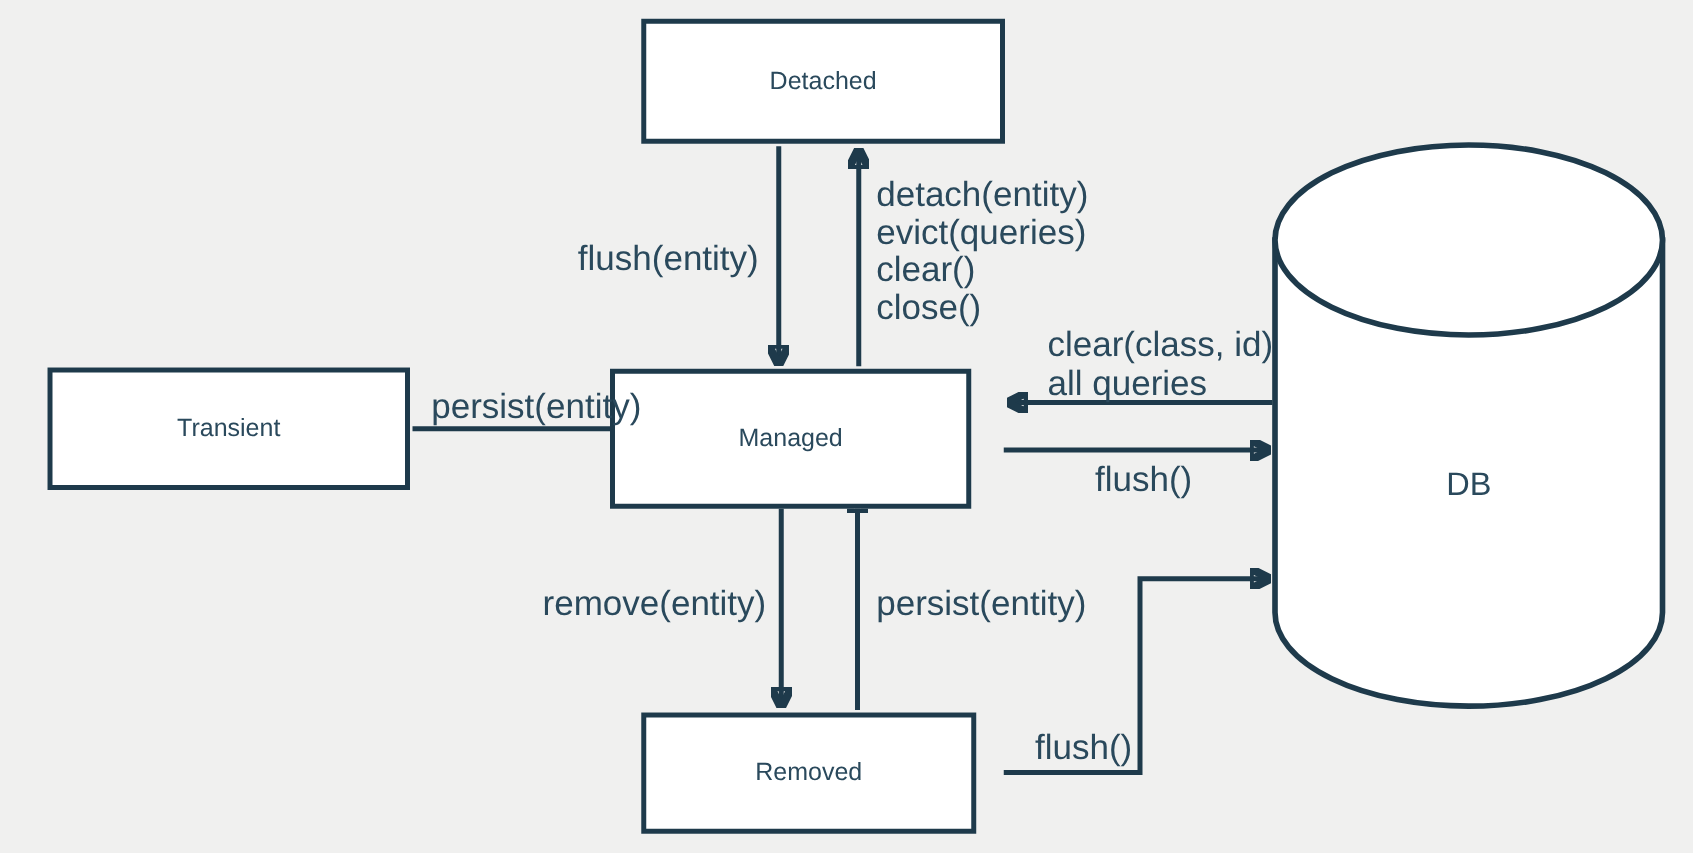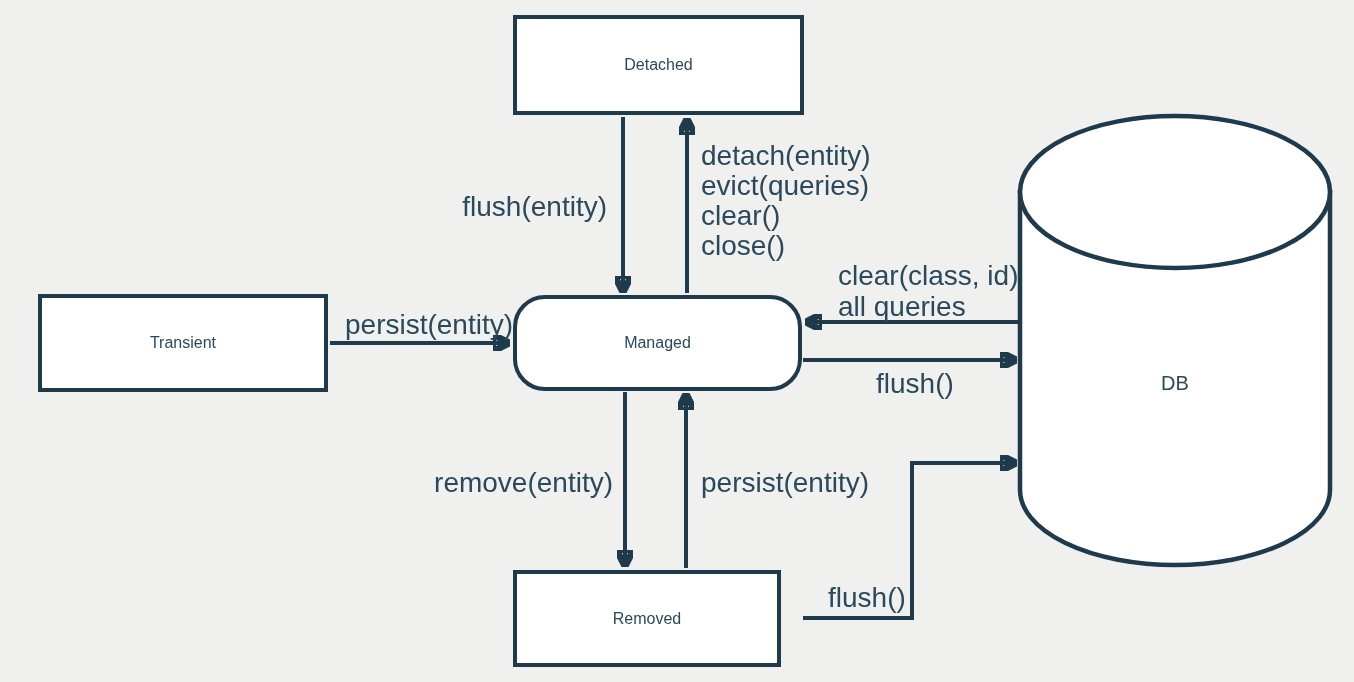--- a/index.html
+++ b/index.html
@@ -42,42 +42,42 @@
     stroke: none;
   }
   .node {
     position: absolute;
     box-sizing: border-box;
     background: var(--node-fill);
     border: 4px solid var(--ink);
     display: flex;
     align-items: center;
     justify-content: center;
-    font-size: 16px;
+    font-size: 20px;
     color: var(--text);
   }
   .lbl {
     position: absolute;
     font-size: 28px;
     line-height: 26px;
     color: var(--text);
     white-space: nowrap;
   }
   .lbl.right {
     text-align: right;
   }
   .lbl.multiline-30 div { line-height: 30px; }
   .lbl.multiline-31 div { line-height: 31px; }
   .db-label {
     position: absolute;
     left: 1125px;
     top: 372px;
     width: 100px;
     text-align: center;
-    font-size: 20px;
+    font-size: 26px;
     color: var(--text);
   }
 </style>
 </head>
 <body>
 
 <div class="canvas">
 
   <svg class="wires" width="1354" height="682" viewBox="0 0 1354 682">
     <defs>
@@ -102,21 +102,21 @@
   </svg>
 
   <div class="node" style="left:513px; top:15px; width:291px; height:100px;">
     <span>Detached</span>
   </div>
 
   <div class="node" style="left:38px; top:294px; width:290px; height:98px;">
     <span>Transient</span>
   </div>
 
-  <div class="node" style="left:513px; top:295px; width:289px; height:96px;border-radius:32px;">
+  <div class="node" style="left:488px; top:295px; width:289px; height:112px;">
     <span>Managed</span>
   </div>
 
   <div class="node" style="left:513px; top:570px; width:268px; height:97px;">
     <span>Removed</span>
   </div>
 
   <div class="db-label">DB</div>
 
   <div class="lbl right" style="right:747px; top:194px;">flush(entity)</div>

